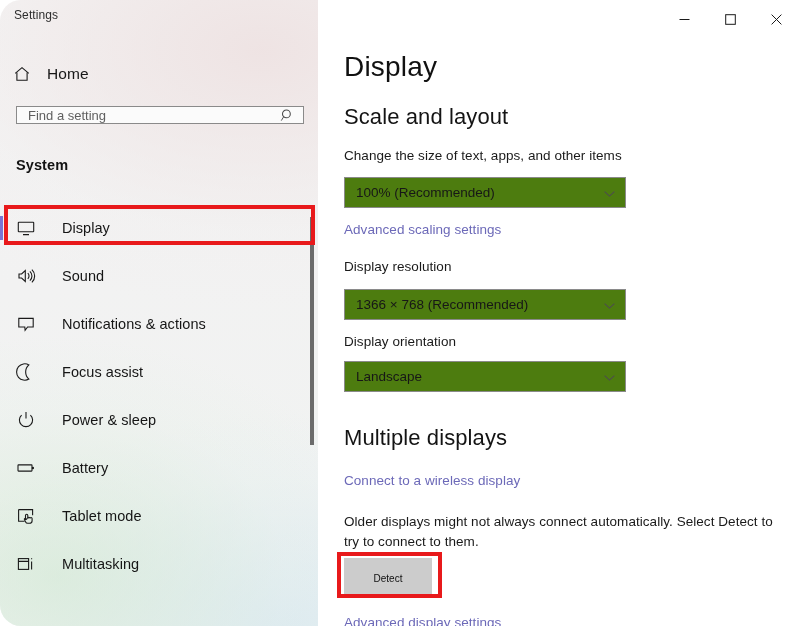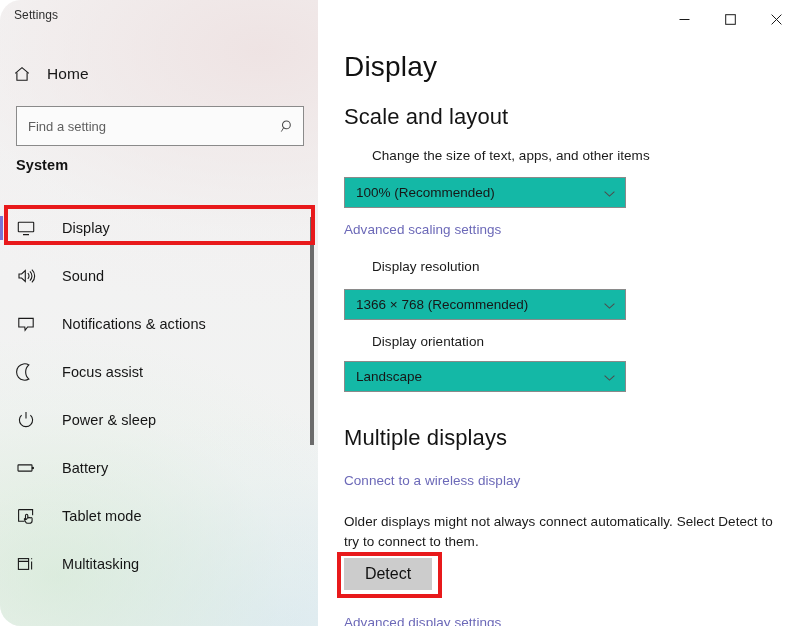--- a/index.html
+++ b/index.html
@@ -59,21 +59,21 @@
   .home-label {
     font-size: 15.5px;
     color: #171717;
     letter-spacing: .1px;
   }
   .search-box {
     position: absolute;
     left: 16px;
     top: 106px;
     width: 288px;
-    height: 40px;
+    height: 18px;
     box-sizing: border-box;
     border: 1px solid #8a8a8a;
     background: #fbfbfb;
     display: flex;
     align-items: center;
     padding: 0 8px 0 11px;
   }
   .search-box input {
     flex: 1;
     border: 0;
@@ -197,21 +197,20 @@
   }
   #h2-scale { top: 104px; }
   #h2-multi { top: 425px; }
 
   .body-label {
     position: absolute;
     left: 26px;
     font-size: 13.5px;
     color: #1a1a1a;
     letter-spacing: .05px;
-    margin-left: 28px;
   }
   #lbl-change { top: 148px; }
   #lbl-res    { top: 259px; }
   #lbl-orient { top: 334px; }
 
   .link {
     position: absolute;
     left: 26px;
     font-size: 13.5px;
     color: #6c69b8;
@@ -222,21 +221,21 @@
   #link-wireless { top: 473px; }
   #link-advdisp  { top: 615px; }
 
   .combo {
     position: absolute;
     left: 26px;
     width: 282px;
     height: 31px;
     box-sizing: border-box;
     border: 1px solid #8a8a8a;
-    background: #14b8a6;
+    background: #4d7c0f;
     display: flex;
     align-items: center;
     padding: 0 9px 0 11px;
     cursor: default;
   }
   .combo .val {
     flex: 1;
     font-size: 13.5px;
     color: #171717;
     white-space: nowrap;
@@ -255,26 +254,26 @@
     font-size: 13.5px;
     line-height: 20px;
     color: #1a1a1a;
     letter-spacing: .05px;
   }
   #detect-btn {
     position: absolute;
     left: 26px;
     top: 558px;
     width: 88px;
-    height: 32px;
+    height: 40px;
     box-sizing: border-box;
     background: #cccccc;
     border: 1px solid #cccccc;
     font-family: "Liberation Sans", sans-serif;
-    font-size: 16px;
+    font-size: 10px;
     color: #101010;
     cursor: default;
     padding: 0;
   }
 </style>
 </head>
 <body>
 
 <div id="app">
 

